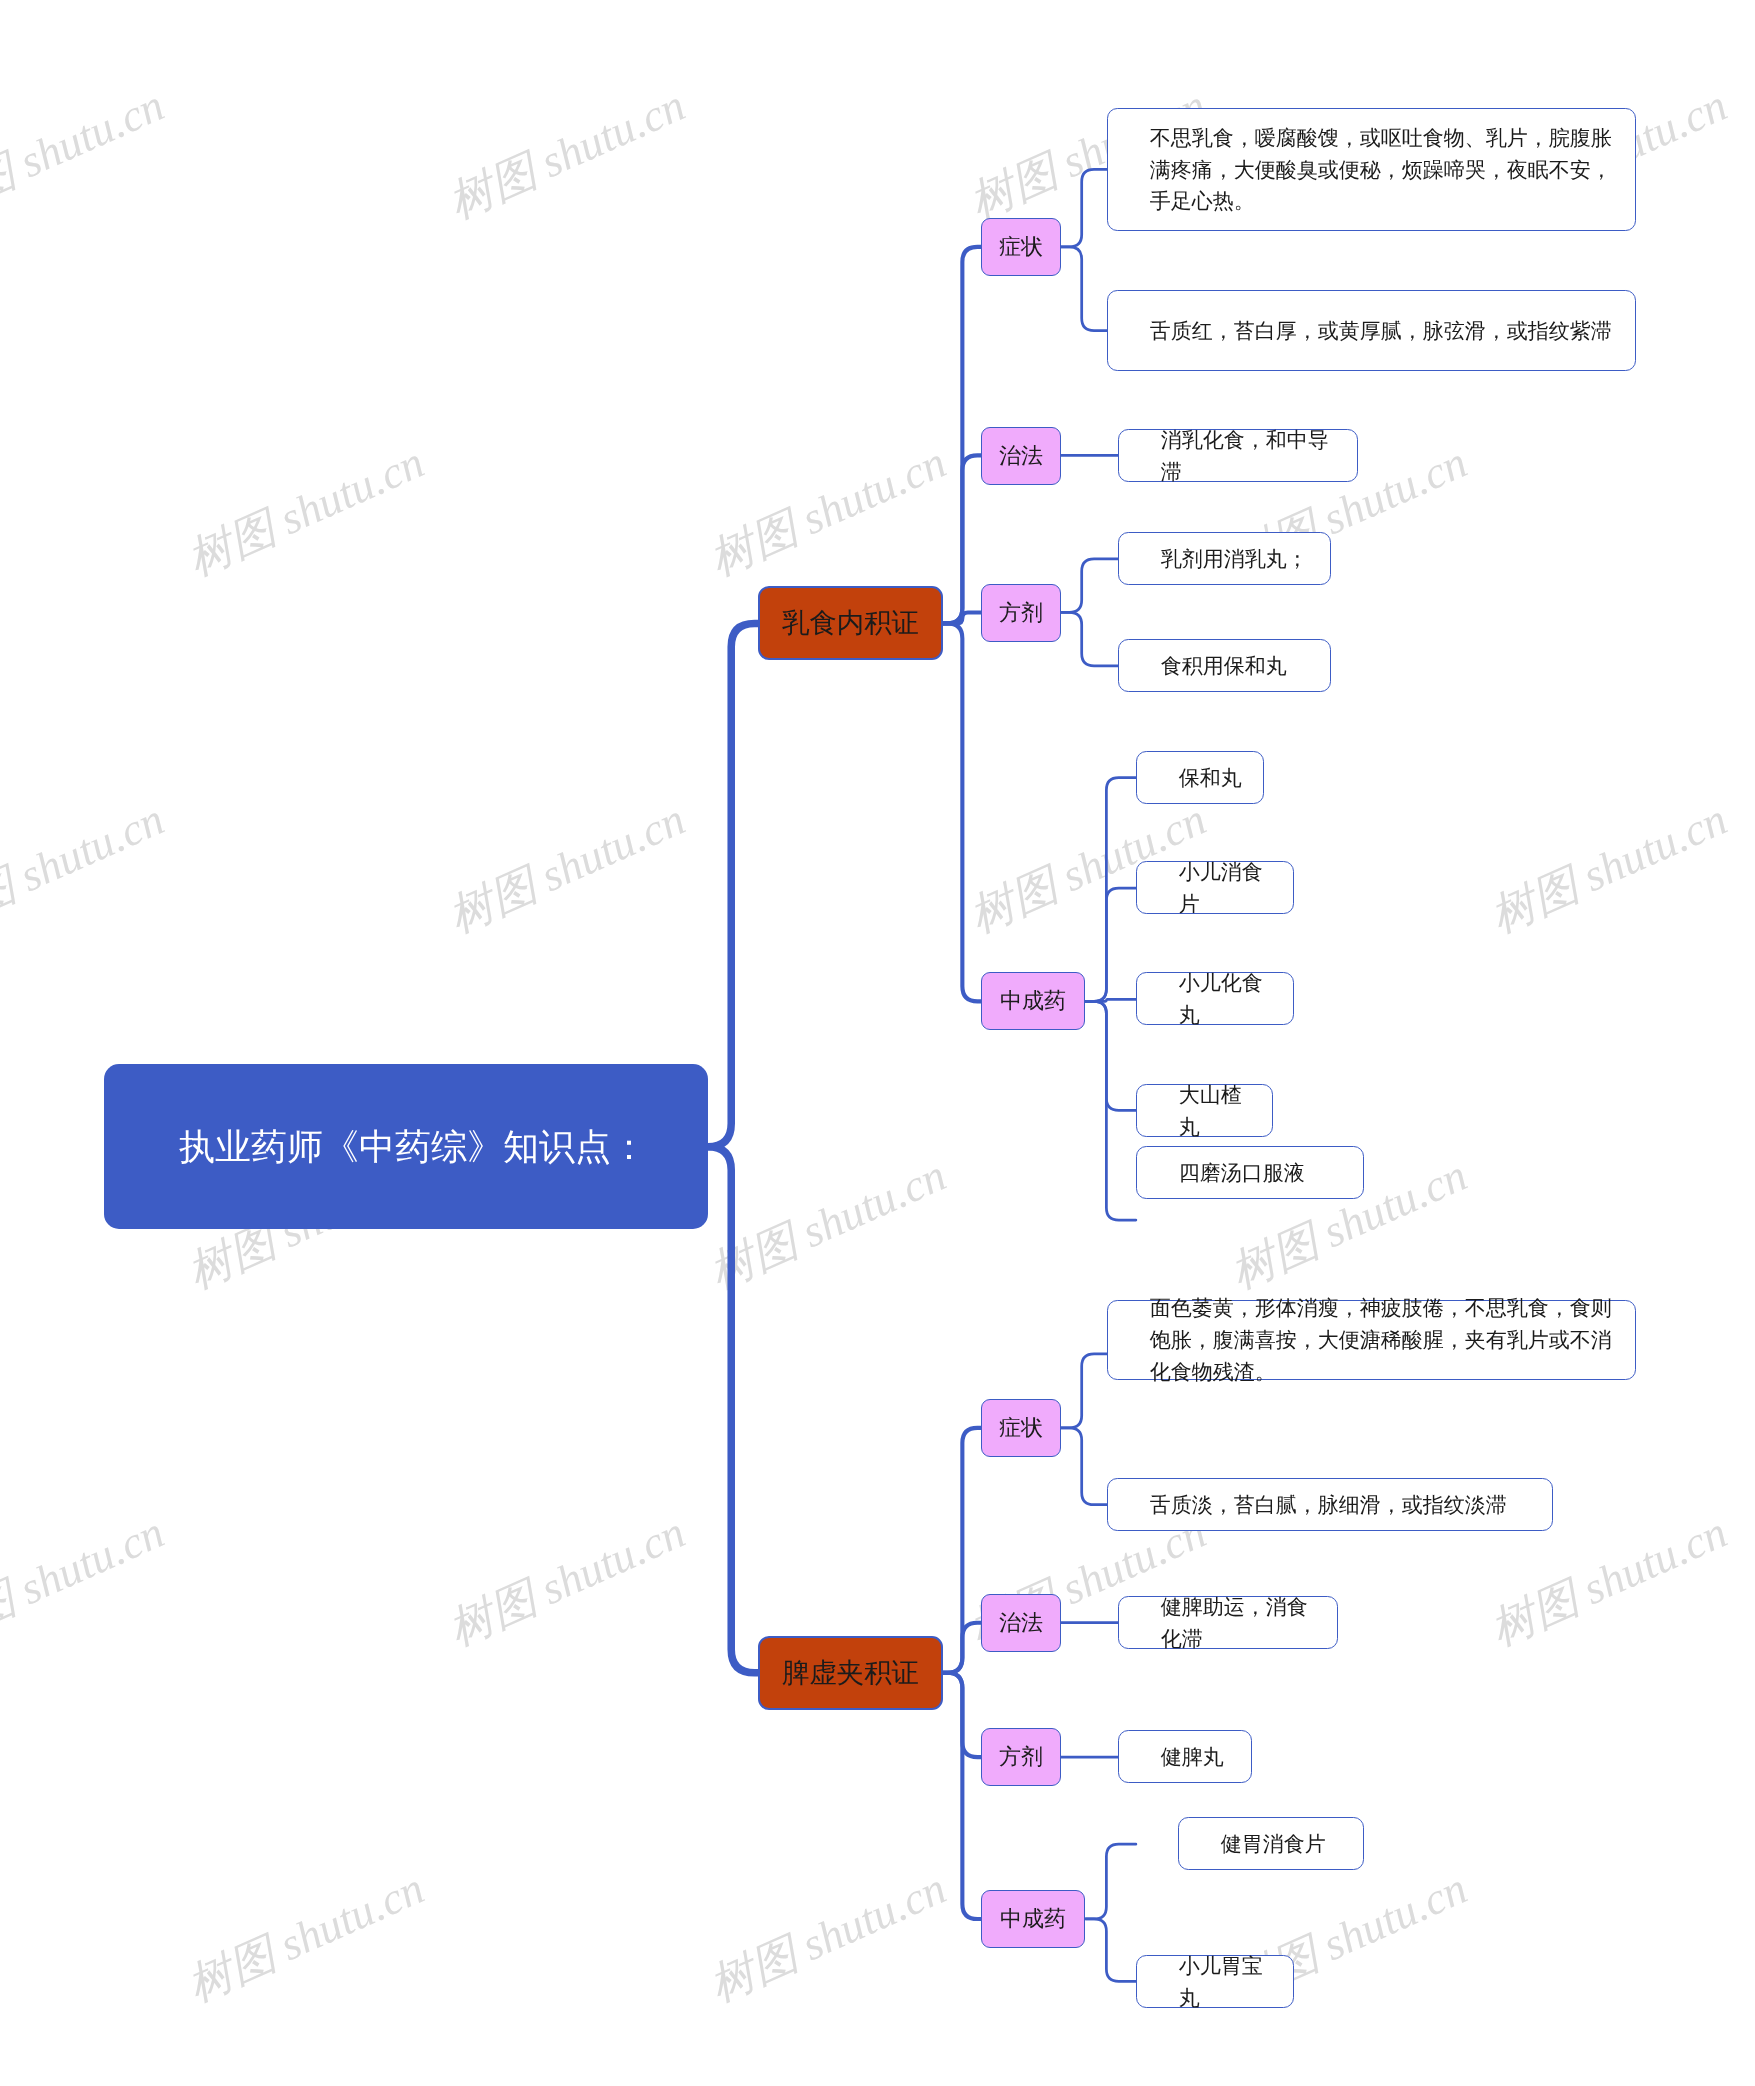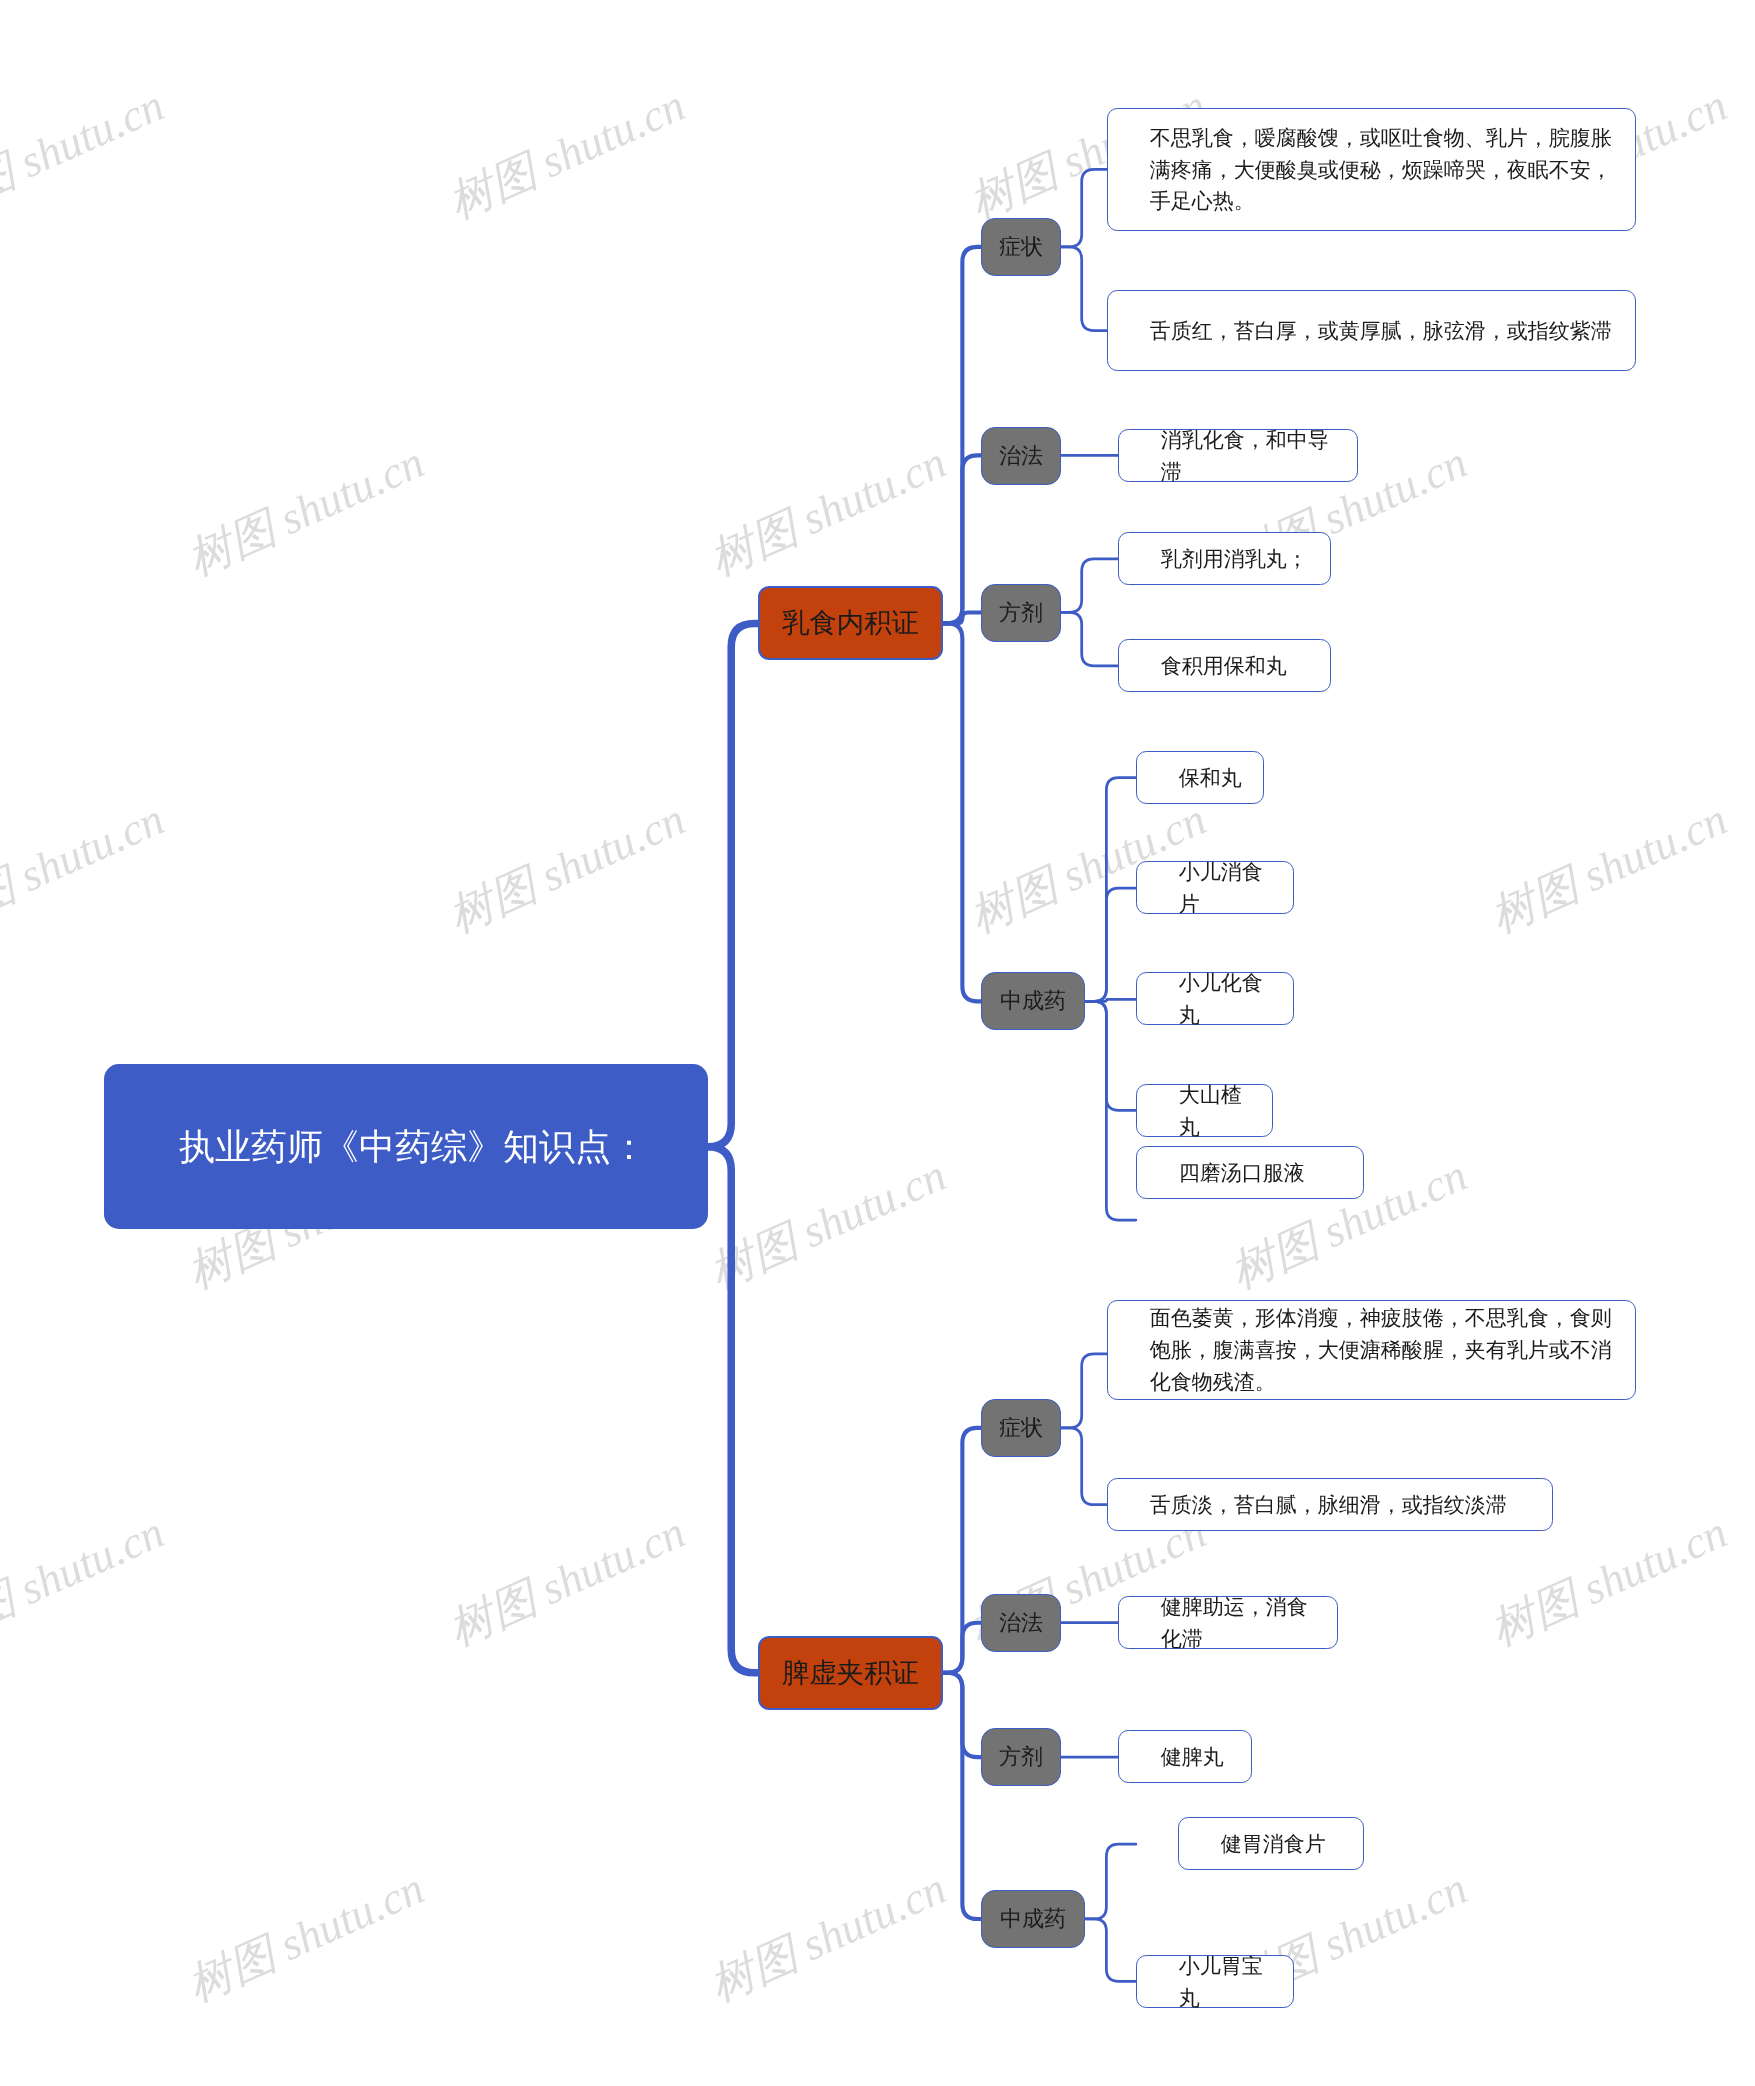--- a/index.html
+++ b/index.html
@@ -89,23 +89,23 @@
   }
   .branch .txt {
     color: #1b1b1b;
     font-size: 27.4px;
     line-height: 1.3;
     text-align: center;
   }
 
   
   .cat {
-    background: #737373;
+    background: #f0abfc;
     border: 1.4px solid #3d5cc5;
-    border-radius: 14px;
+    border-radius: 9px;
     padding: 4.1px 9.6px;
   }
   .cat .txt {
     color: #1b1b1b;
     font-size: 22px;
     line-height: 1.3;
     text-align: center;
   }
 
   
@@ -245,21 +245,21 @@
       <span class="txt">四磨汤口服液</span>
     </div>
 
     <div class="node branch" style="left:758px; top:1636px; width:185px; height:74px;">
       <span class="txt">脾虚夹积证</span>
     </div>
 
     <div class="node cat" style="left:981px; top:1399px; width:80px; height:58px;">
       <span class="txt">症状</span>
     </div>
-    <div class="node leaf multi" style="left:1107px; top:1300px; width:529px; height:100px;">
+    <div class="node leaf multi" style="left:1107px; top:1300px; width:529px; height:80px;">
       <span class="txt">面色萎黄，形体消瘦，神疲肢倦，不思乳食，食则饱胀，腹满喜按，大便溏稀酸腥，夹有乳片或不消化食物残渣。</span>
     </div>
     <div class="node leaf" style="left:1107px; top:1478px; width:446px; height:53px;">
       <span class="txt">舌质淡，苔白腻，脉细滑，或指纹淡滞</span>
     </div>
 
     <div class="node cat" style="left:981px; top:1594px; width:80px; height:58px;">
       <span class="txt">治法</span>
     </div>
     <div class="node leaf" style="left:1118px; top:1596px; width:220px; height:53px;">

